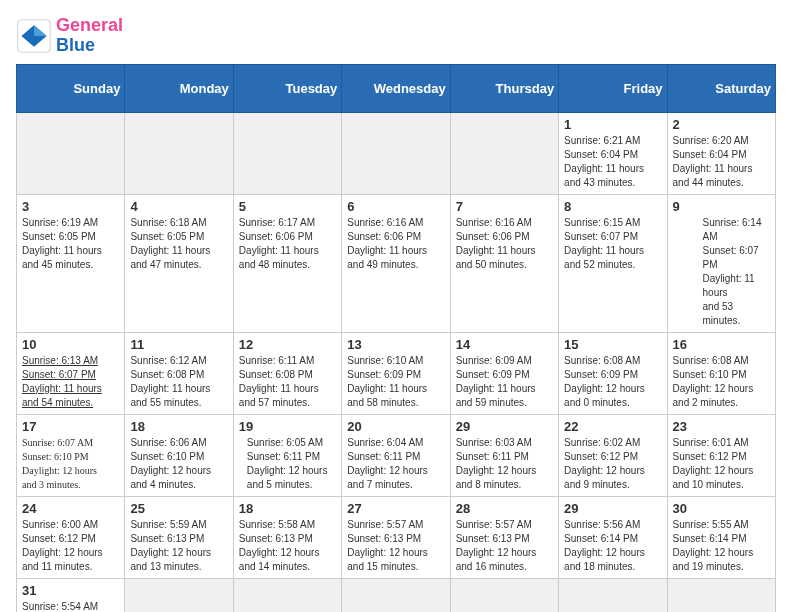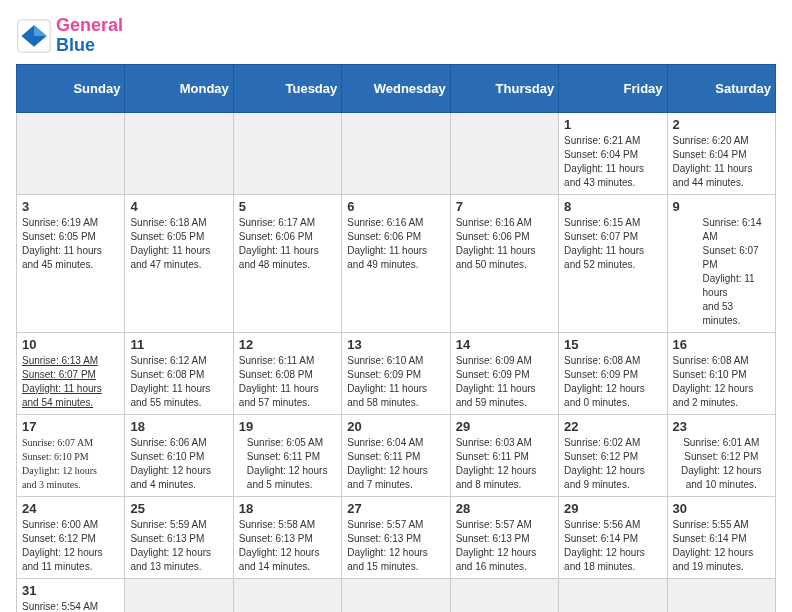--- a/index.html
+++ b/index.html
@@ -285,21 +285,21 @@
         </td>
         <td>
           <span class="day-number">22</span>
           <div class="day-info" style="white-space: pre-line;">Sunrise: 6:02 AM
 Sunset: 6:12 PM
 Daylight: 12 hours
 and 9 minutes.</div>
         </td>
         <td>
           <span class="day-number">23</span>
-          <div class="day-info" style="white-space: pre-line; text-align: center;">Sunrise: 6:01 AM
+          <div class="day-info" style="white-space: pre-line;">Sunrise: 6:01 AM
 Sunset: 6:12 PM
 Daylight: 12 hours
 and 10 minutes.</div>
         </td>
       </tr>
       <tr>
         <td>
           <span class="day-number">24</span>
           <div class="day-info" style="white-space: pre-line;">Sunrise: 6:00 AM
 Sunset: 6:12 PM

